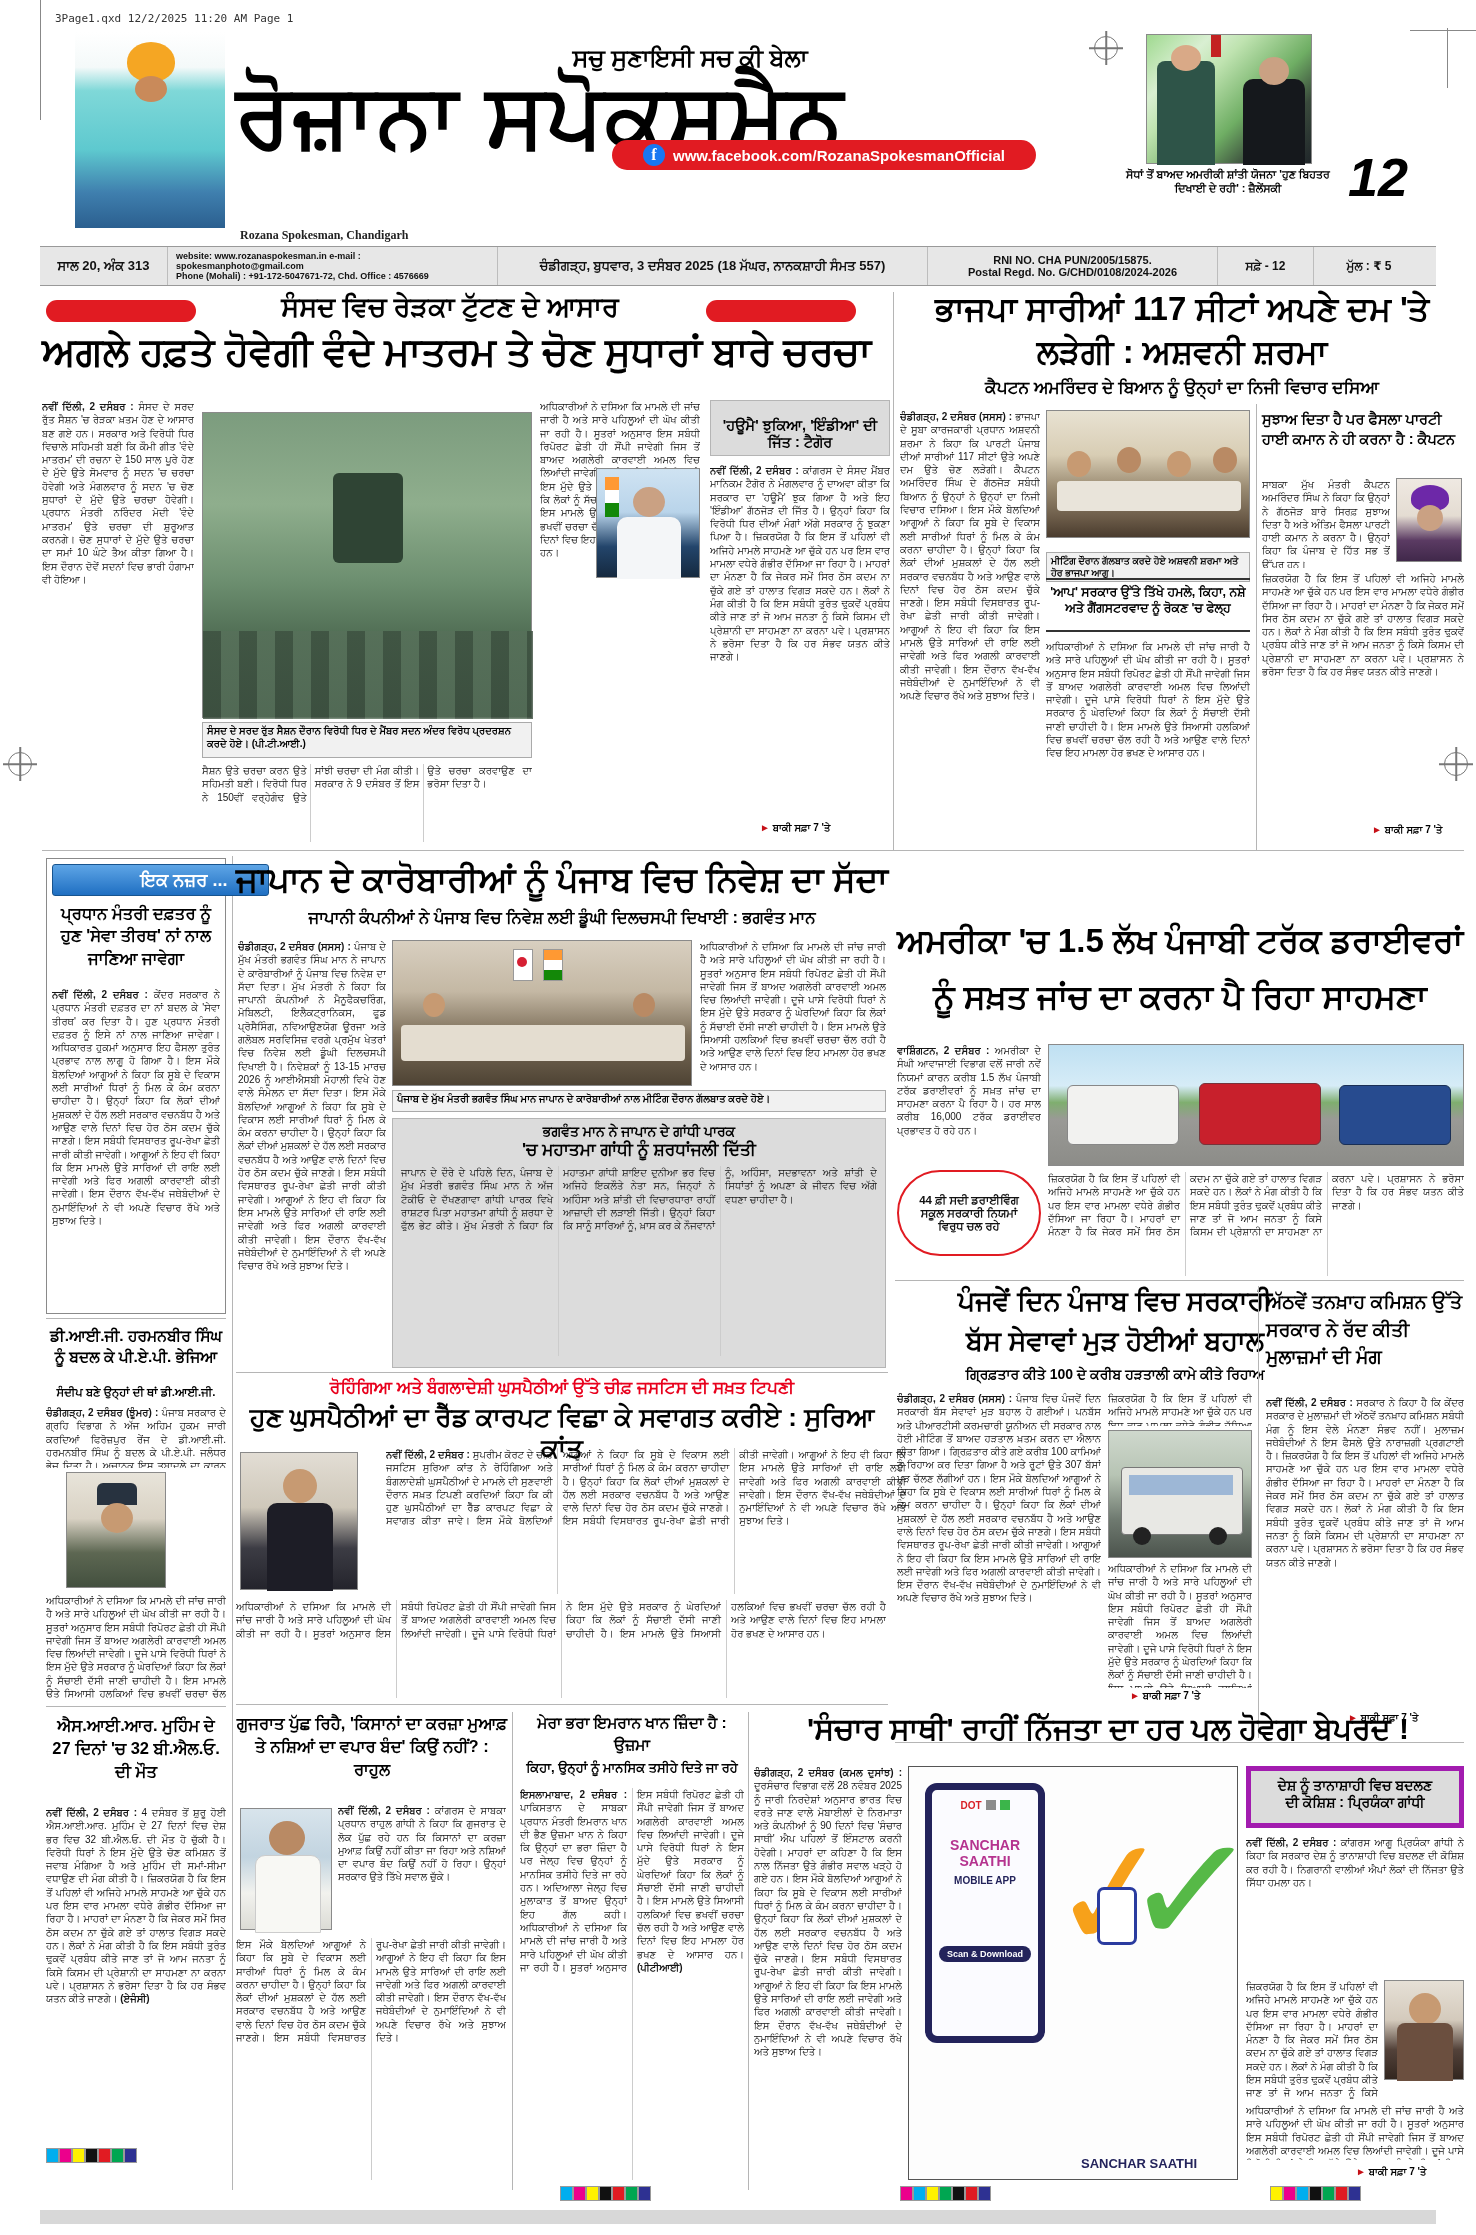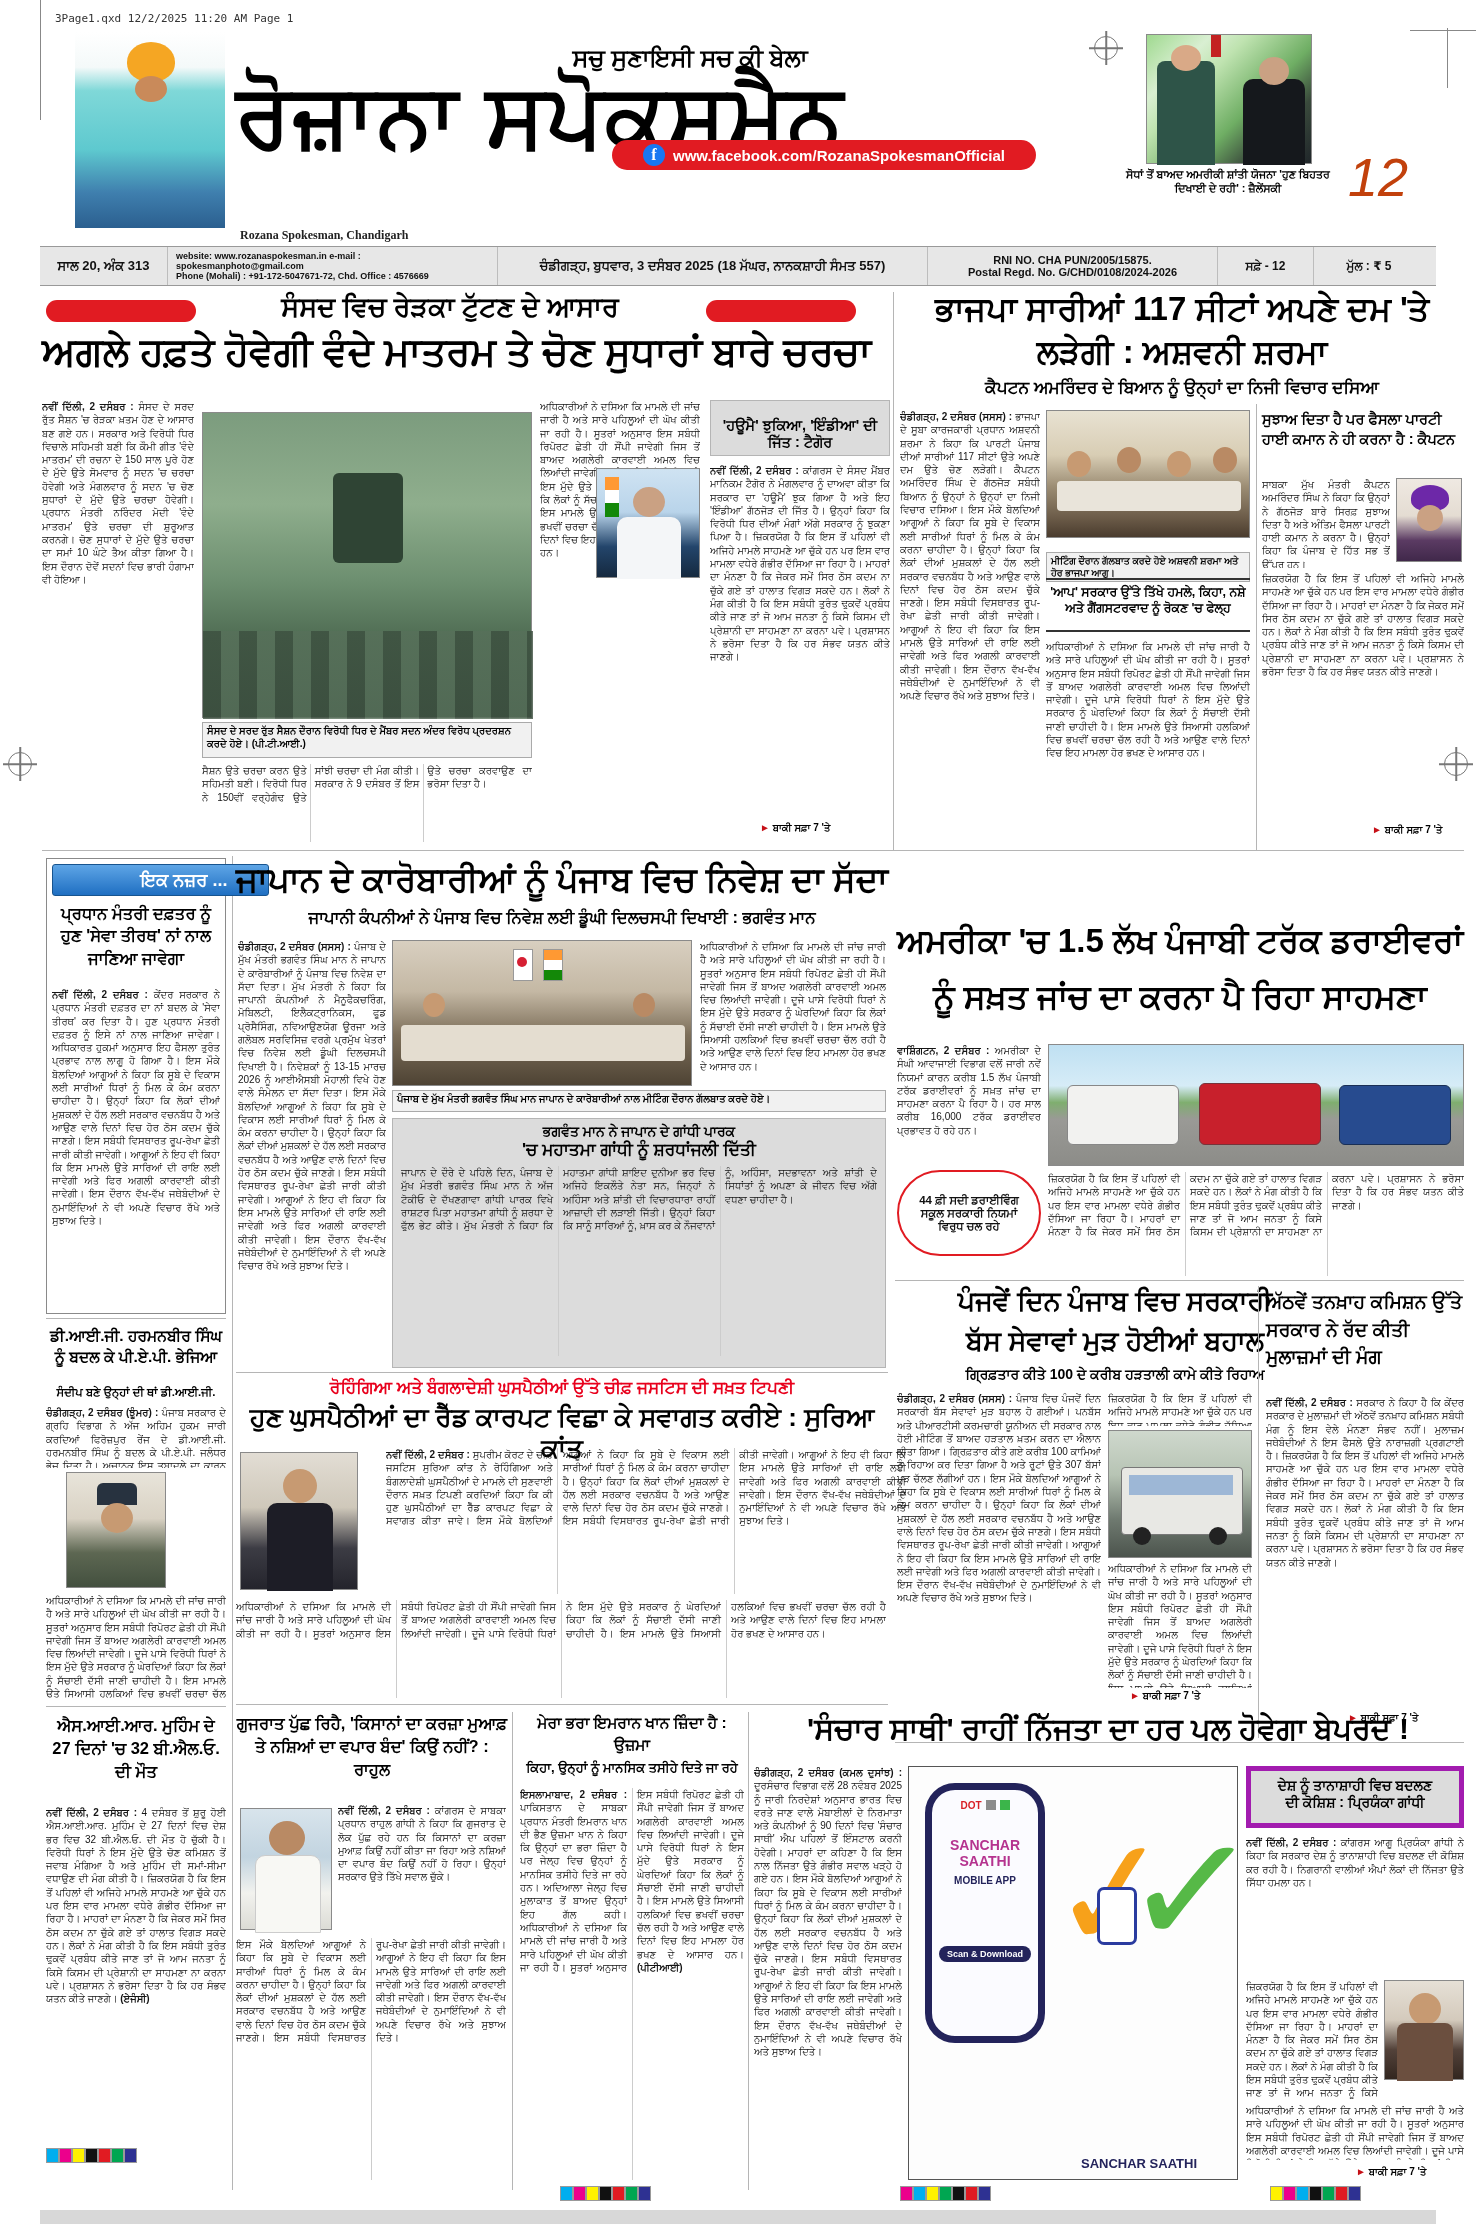--- a/index.html
+++ b/index.html
@@ -13,21 +13,21 @@
   .vrule{width:1px;background:#b5b5b5;}
   .hrule{height:1px;background:#b5b5b5;}
   .photo{border:1px solid #8a8a8a;box-sizing:border-box;}
   .cap{font-size:10px;font-weight:bold;line-height:1.25;color:#000;}
   .capbar{background:#f1f1f1;border:1px solid #aaa;box-sizing:border-box;padding:2px 4px;}
   .graybox{background:#dcdcdc;}
   .cont{font-size:10px;font-weight:bold;color:#000;}
   .cont .arw{color:#c61017;}
   .redpill{background:#e11b22;border-radius:12px;height:22px;}
   .kicker{font-size:27px;font-weight:bold;color:#000;}
-  .badge12{color:#c2410c;font-weight:400;font-style:italic;}
+  .badge12{color:#000000;font-weight:700;font-style:italic;}
   .fbbanner{background:#e11b22;border-radius:16px;color:#fff;font-weight:bold;
             display:flex;align-items:center;justify-content:center;gap:8px;}
   .fbicon{width:22px;height:22px;border-radius:50%;background:#1877f2;color:#fff;
           display:inline-flex;align-items:center;justify-content:center;
           font-family:"Liberation Serif",serif;font-weight:bold;font-size:16px;}
   .infobar{background:#e7e7e7;border-top:1px solid #999;border-bottom:1px solid #999;
            display:flex;align-items:center;box-sizing:border-box;}
   .infocell{padding:2px 8px;border-right:1px solid #bdbdbd;height:100%;
             display:flex;flex-direction:column;justify-content:center;box-sizing:border-box;}
   .regmark{width:22px;height:22px;border:1.5px solid #777;border-radius:50%;position:absolute;}
@@ -39,21 +39,21 @@
   .cbar{display:flex;}
   .cbar div{width:13px;height:15px;border:0.5px solid #999;box-sizing:border-box;}
   .iknazar-tab{background:linear-gradient(180deg,#5ea5e6,#1f6fc2);color:#fff;font-weight:bold;
                border:1px solid #17548f;border-radius:3px;display:flex;align-items:center;justify-content:center;}
   .redoval{border:2.5px solid #e11b22;border-radius:48px;display:flex;align-items:center;
            font-weight:bold;box-sizing:border-box;padding:6px 10px;text-align:center;}
   .cols2{column-count:2;column-gap:10px;column-rule:1px solid #ccc;}
   .cols3{column-count:3;column-gap:10px;column-rule:1px solid #ccc;}
   .cols4{column-count:4;column-gap:10px;column-rule:1px solid #ccc;}
   .checkmark{position:absolute;font-weight:900;}
-  .phoneframe{position:absolute;border:7px solid #23235b;border-radius:30px;background:#fbfbff;
+  .phoneframe{position:absolute;border:7px solid #23235b;border-radius:12px;background:#fbfbff;
               box-sizing:border-box;}
 </style>
 </head>
 <body>
 
 <div class="page">
 
   <div class="abs" style="left:55px;top:12px;font-family:'DejaVu Sans Mono',monospace;font-size:11px;color:#333;">3Page1.qxd  12/2/2025  11:20 AM  Page 1</div>
   <div class="abs cropv" style="left:40px;top:0;height:120px;"></div>
   <div class="abs cropv" style="left:1447px;top:28px;height:60px;"></div>

